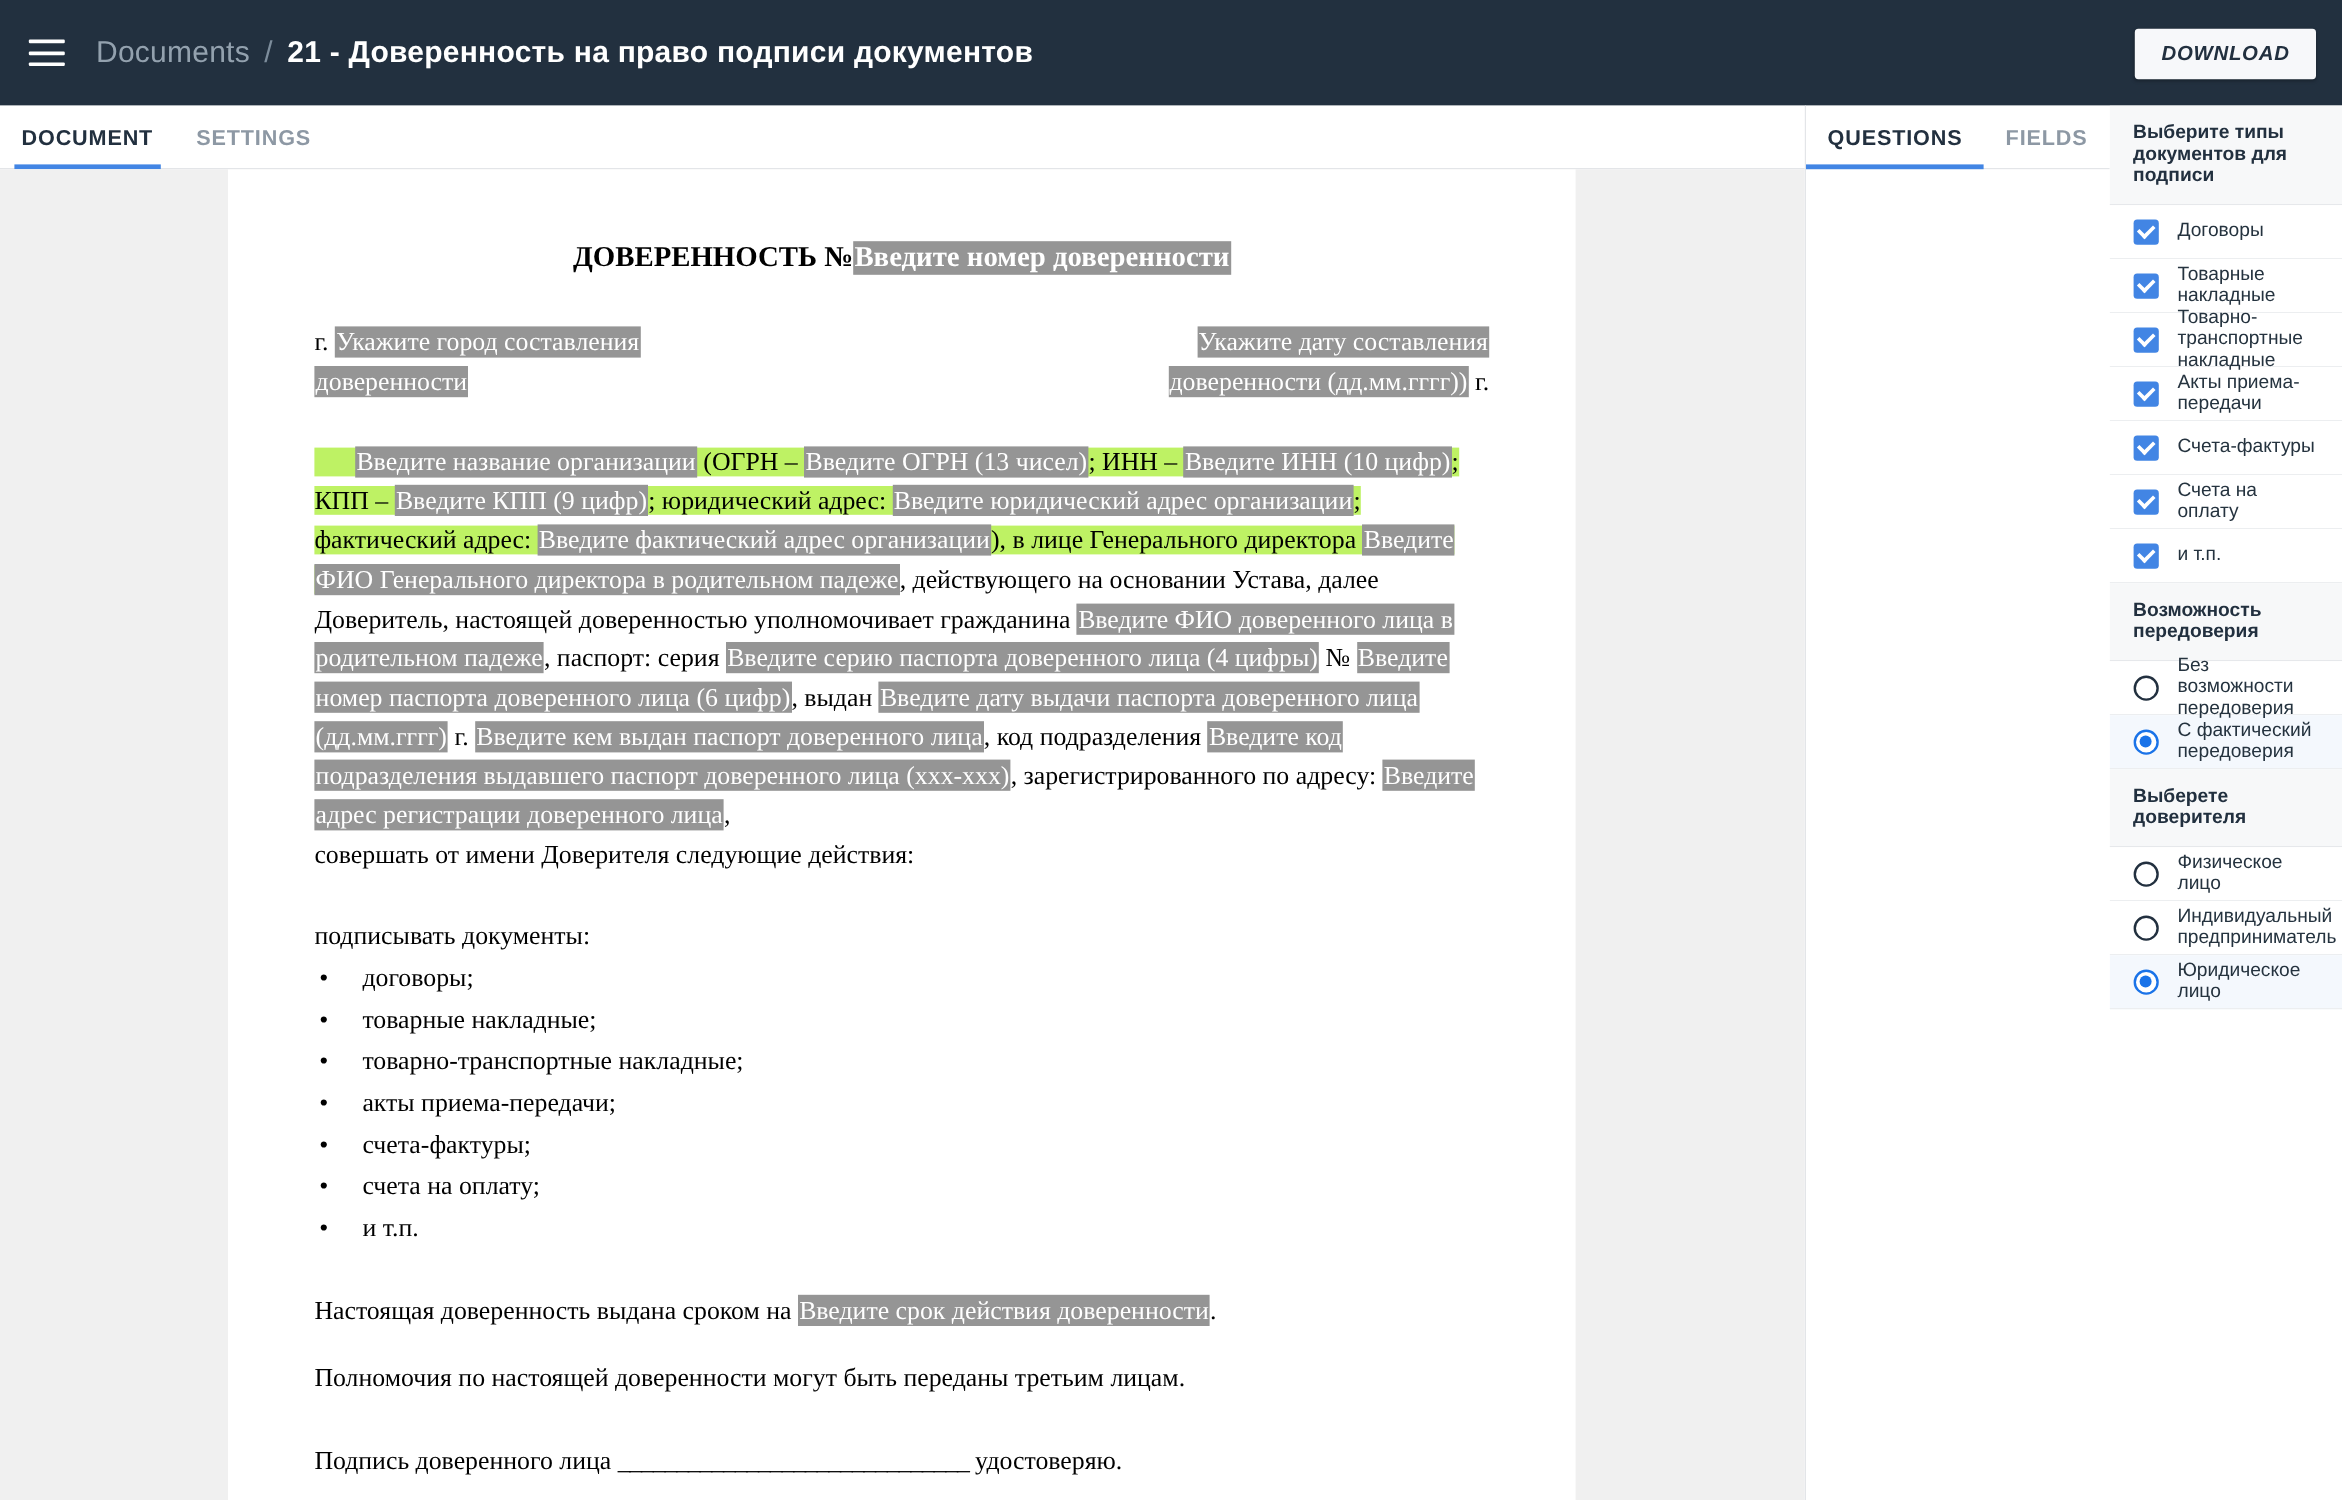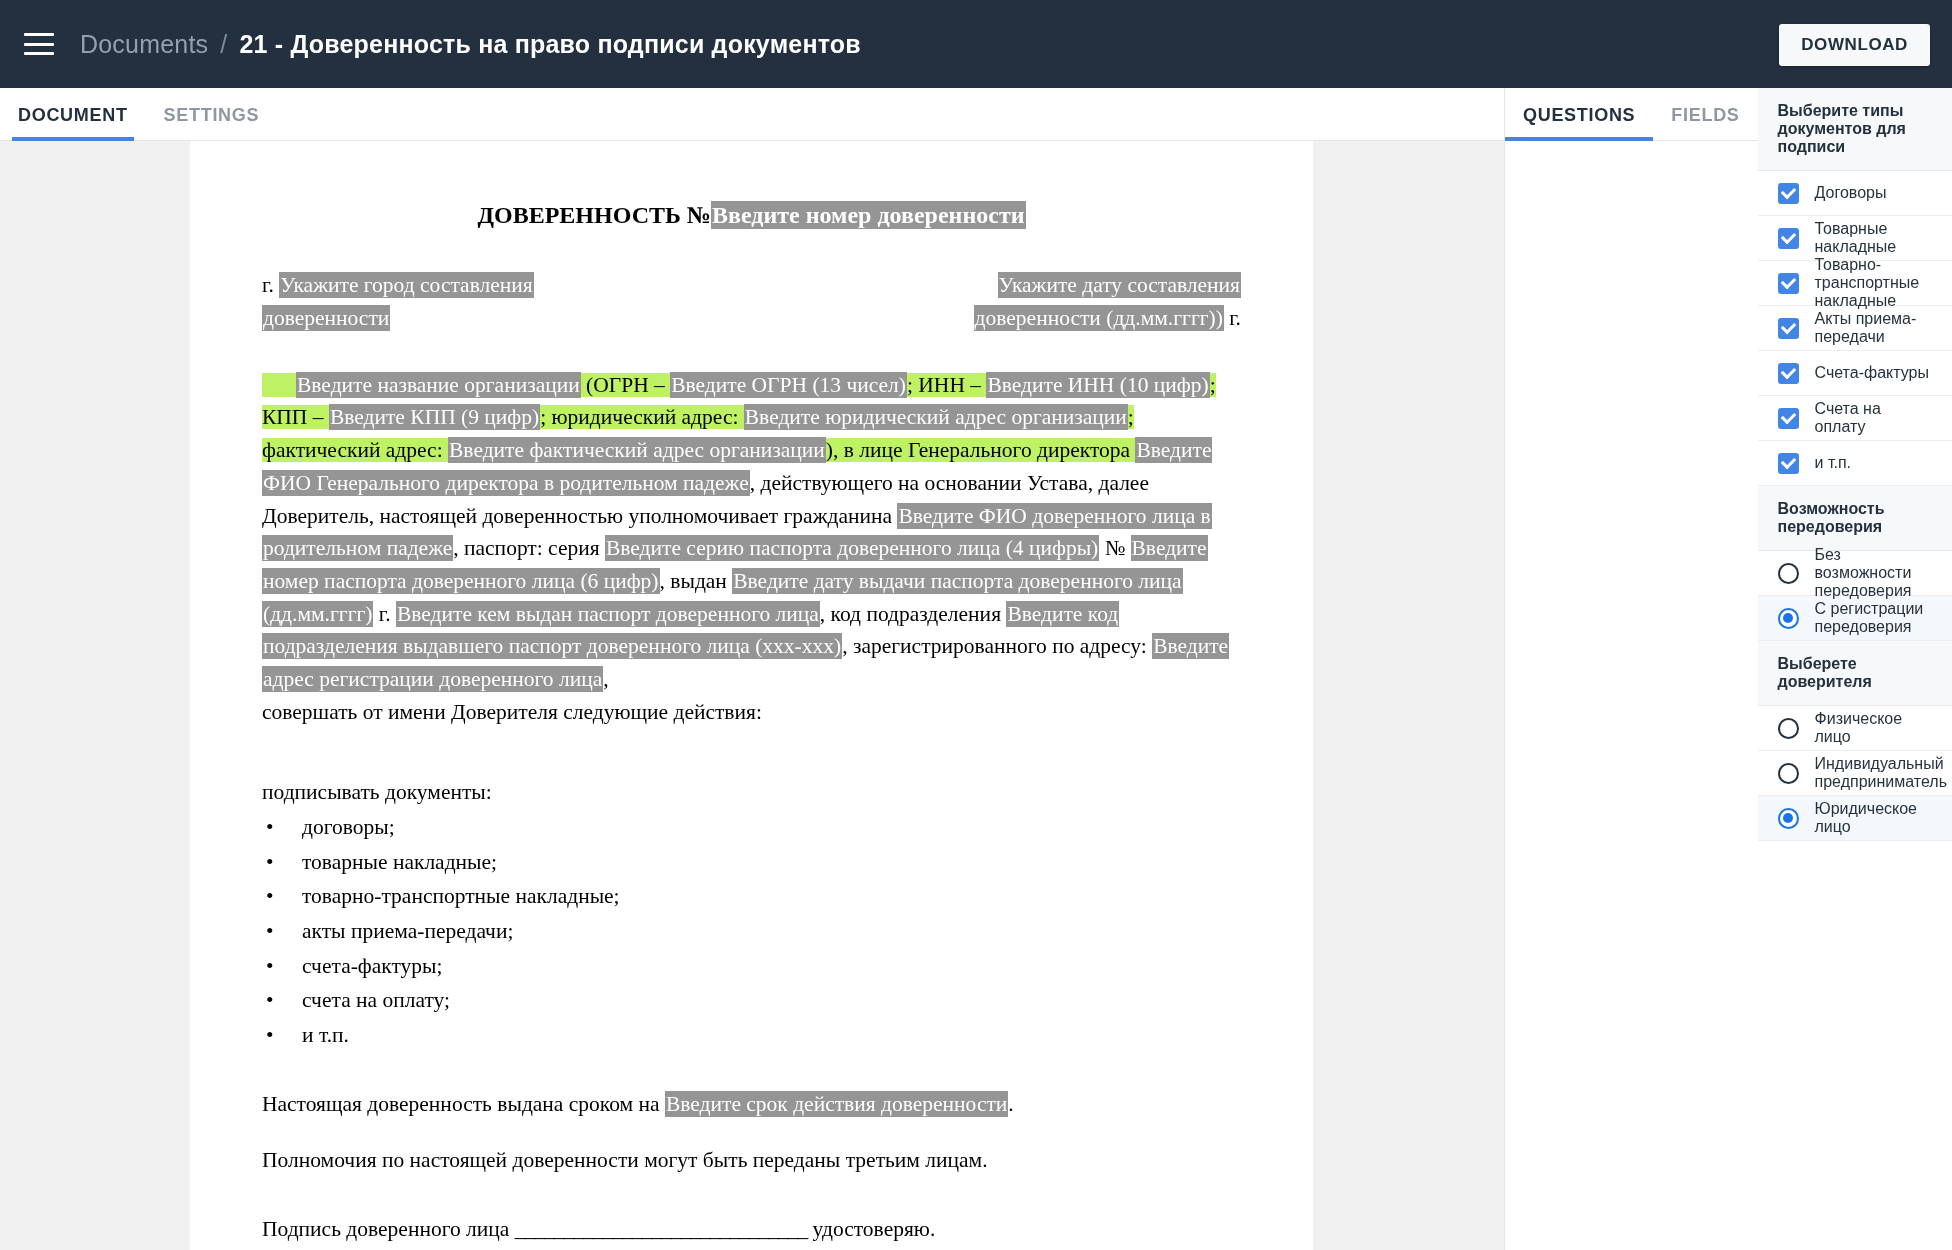--- a/index.html
+++ b/index.html
@@ -31,20 +31,21 @@
   #crumb-current { color: #ffffff; font-weight: 700; }
   #download-button {
     position: absolute; right: 22px; top: 24px;
     height: 42px; padding: 0 22px;
     background: #f7f8fa; color: #22303f;
     border: none; border-radius: 3px;
     font-size: 17px; font-weight: 700; letter-spacing: .6px;
     font-family: "Liberation Sans", sans-serif;
     cursor: pointer;
     box-shadow: 0 1px 3px rgba(0,0,0,.3);
+    font-style: italic;
   }
 
   
   #left-tabs {
     position: absolute; top: 88px; left: 0;
     width: 1504px; height: 53px;
     background: #ffffff;
     border-bottom: 1px solid #e3e5e8;
     display: flex; align-items: flex-end;
   }
@@ -105,21 +106,21 @@
     margin-top: 36px;
     display: flex;
     justify-content: space-between;
     align-items: flex-start;
   }
   #city-col { width: 300px; }
   #date-col { width: 360px; text-align: right; }
   #para-main { margin-top: 34px; text-align: left; }
   #para-main .indent { display: inline-block; width: 34px; }
   #line-actions { margin-top: 0; }
-  #sublist-head { margin-top: 48px; }
+  #sublist-head { margin-top: 36px; }
   .bullet-row { display: flex; margin-top: 2px; }
   .bullet-dot { width: 40px; text-align: left; padding-left: 4px; }
   .bullet-text { }
   #para-term { margin-top: 36px; }
   #para-transfer { margin-top: 24px; }
   #para-signature-line { margin-top: 36px; }
   .rule { letter-spacing: -1px; }
 
   
   #right-panel {
@@ -302,21 +303,21 @@
         <span class="cb checked"></span>
         <span class="option-label">и т.п.</span>
       </div>
       <div class="section-header">Возможность передоверия</div>
       <div class="option-row">
         <span class="rb"></span>
         <span class="option-label">Без возможности передоверия</span>
       </div>
       <div class="option-row selected-bg">
         <span class="rb checked"></span>
-        <span class="option-label">С регистрации передоверия</span>
+        <span class="option-label">С фактический передоверия</span>
       </div>
       <div class="section-header">Выберете доверителя</div>
       <div class="option-row">
         <span class="rb"></span>
         <span class="option-label">Физическое лицо</span>
       </div>
       <div class="option-row">
         <span class="rb"></span>
         <span class="option-label">Индивидуальный предприниматель</span>
       </div>

